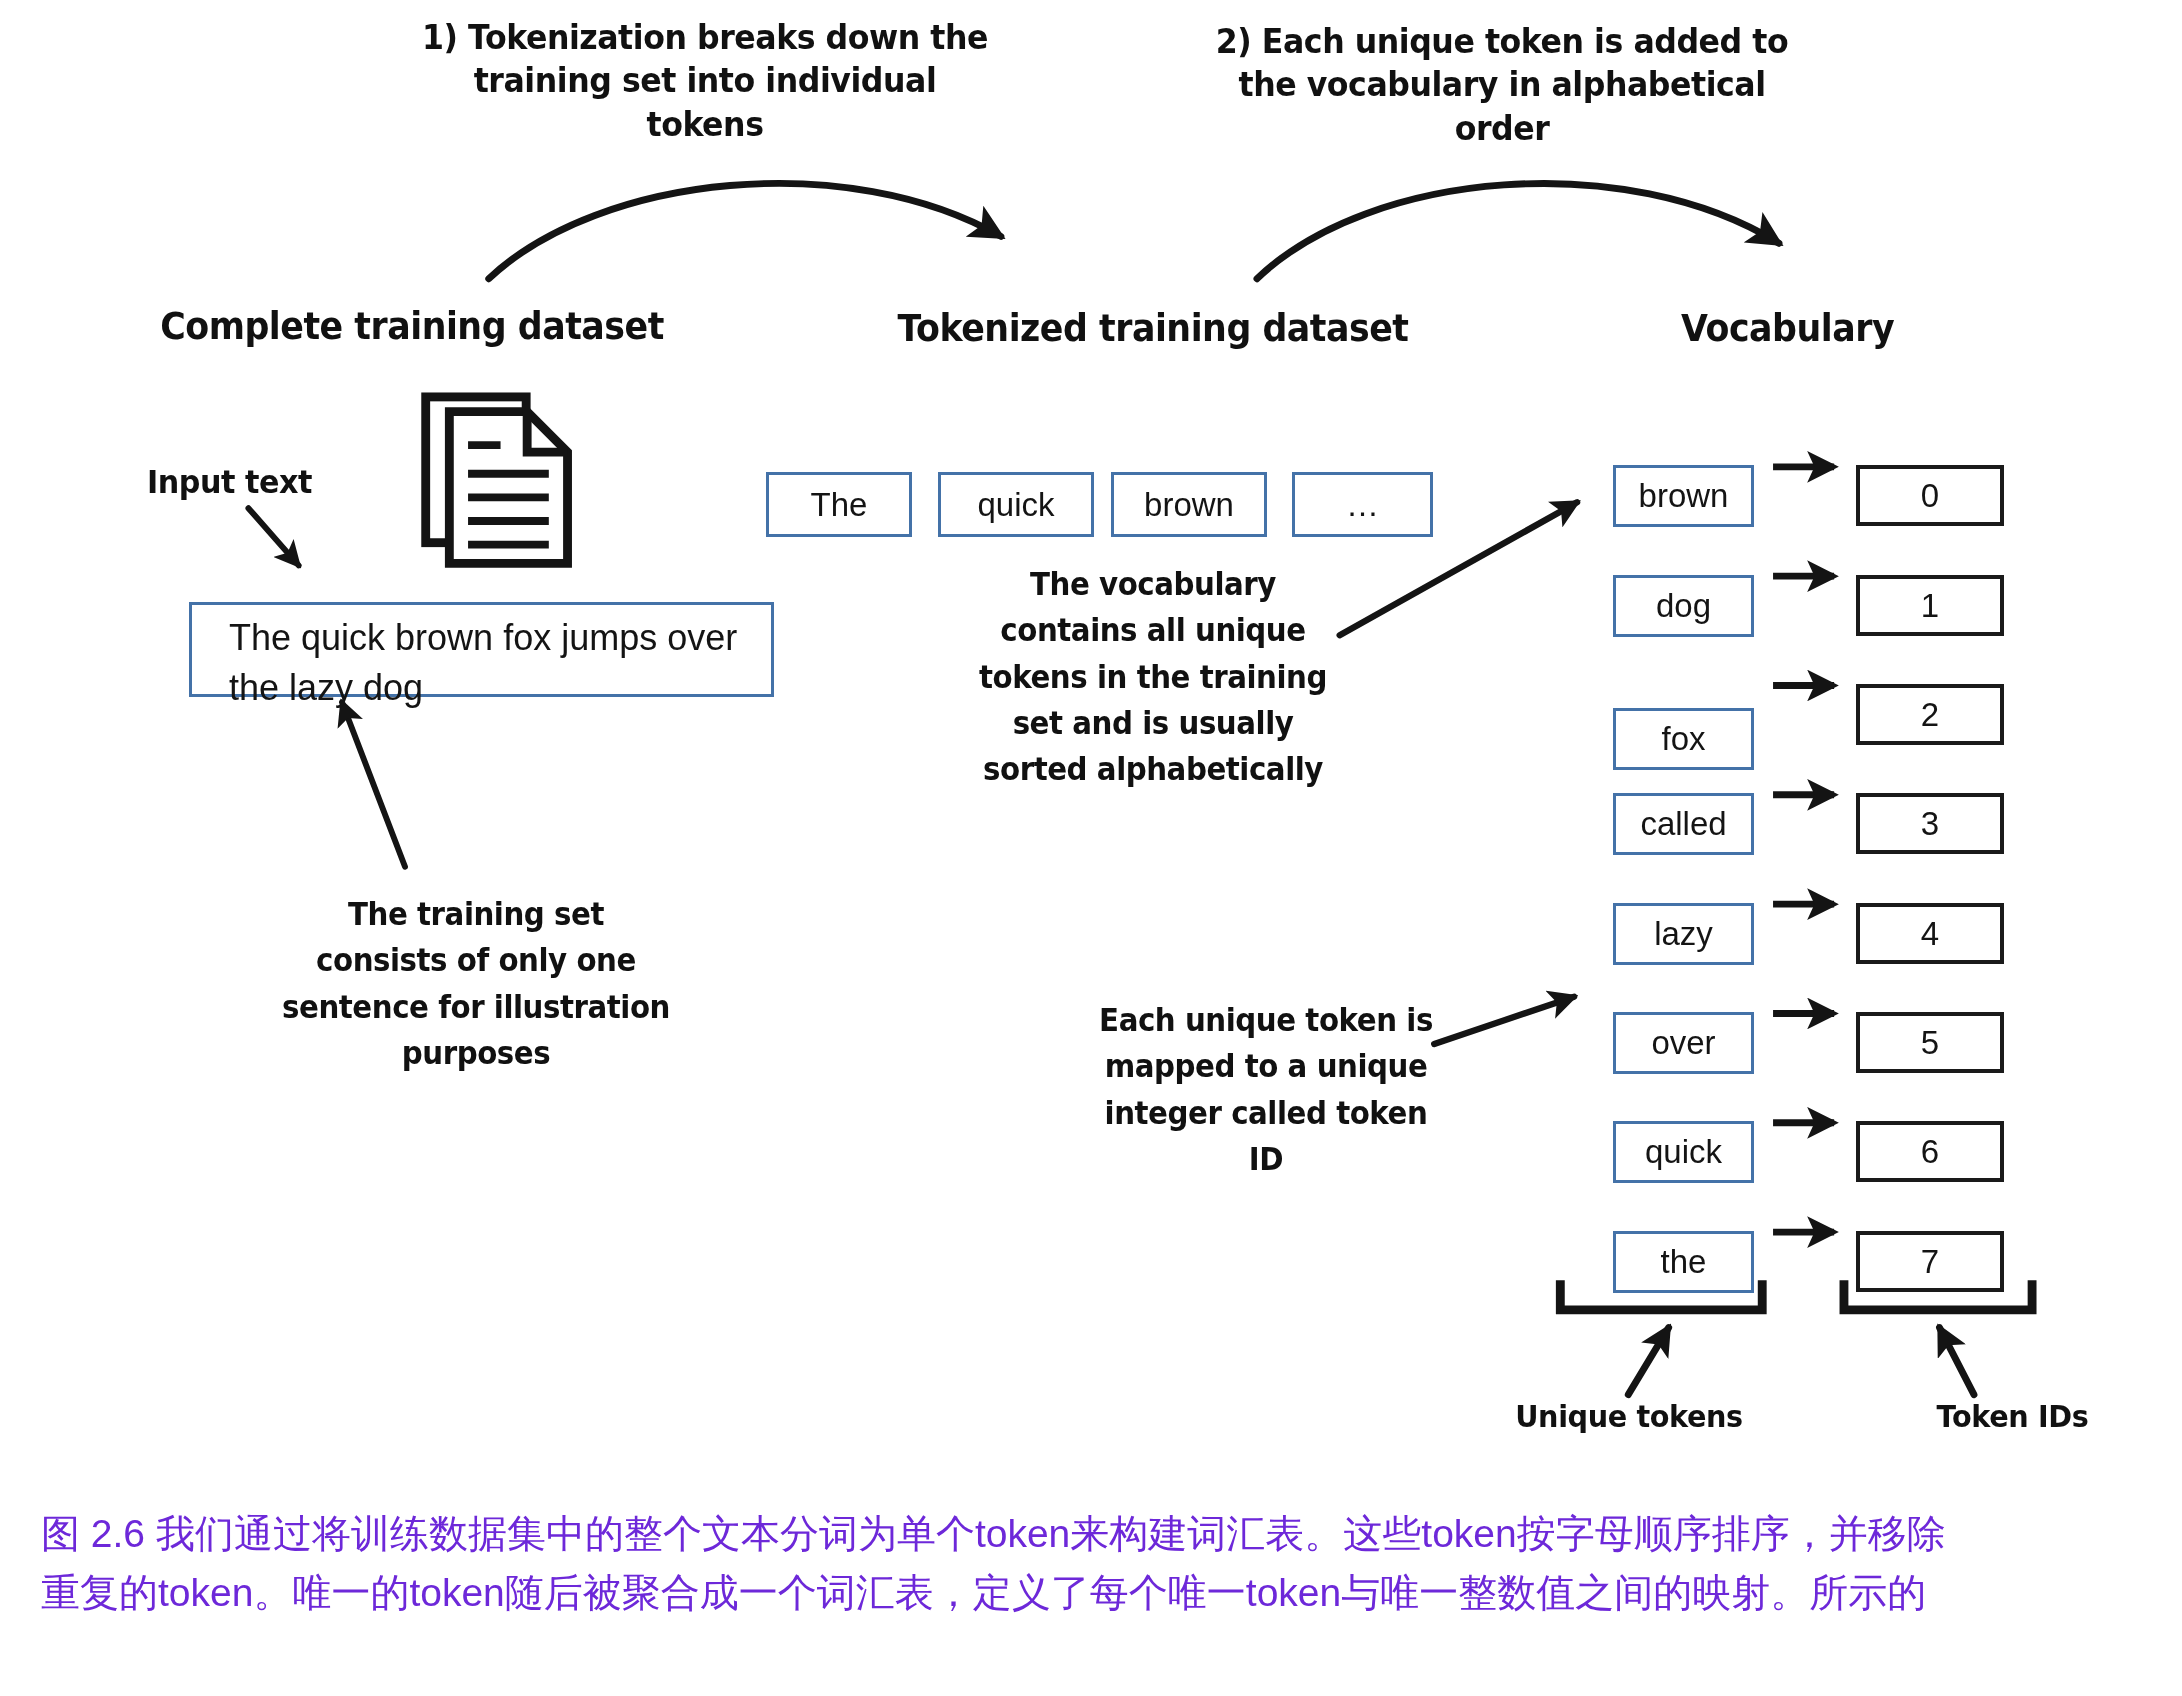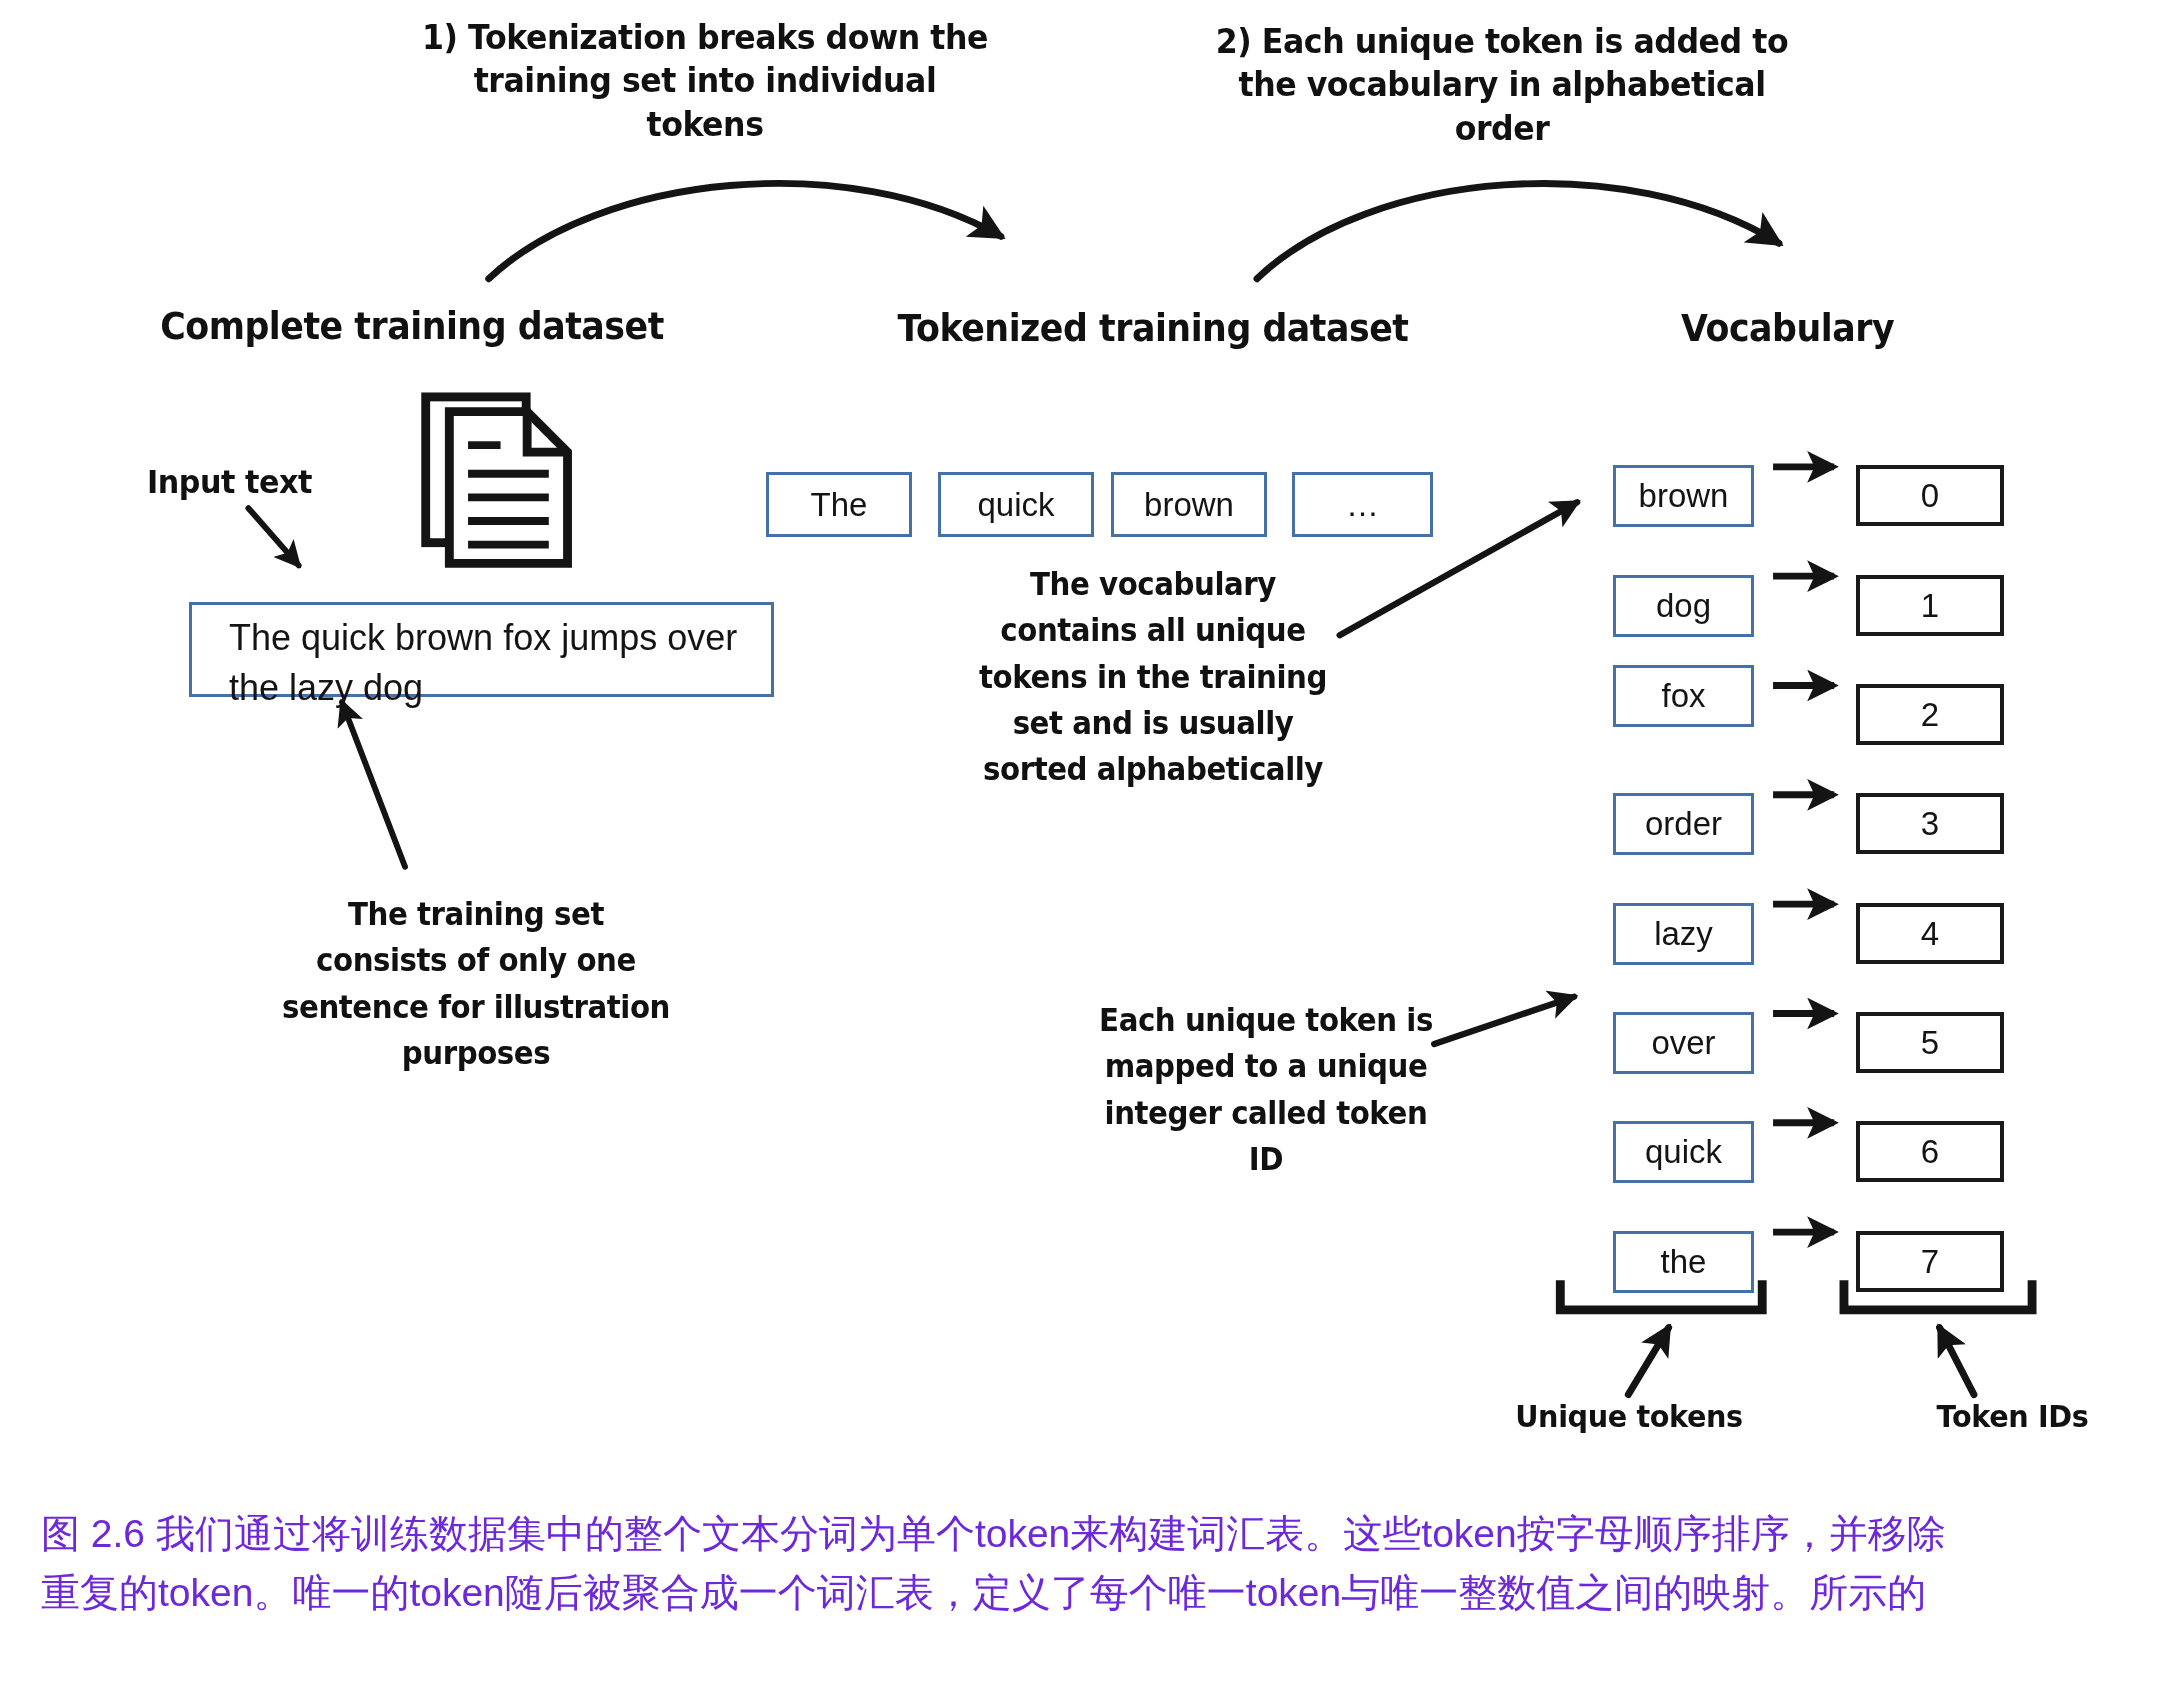--- a/index.html
+++ b/index.html
@@ -250,24 +250,24 @@
   <div class="abs annot small-annot" style="left:956px; top:561px; width:394px;">The vocabulary contains all unique tokens in the training set and is usually sorted alphabetically</div>
 
   <div class="abs annot small-annot" style="left:1074px; top:997px; width:384px;">Each unique token is mapped to a unique integer called token ID</div>
 
   <div class="abs bluebox box-center plain vocab-tok" style="top:436px;">brown</div>
   <div class="abs blackbox box-center plain vocab-id" style="top:436px;">0</div>
 
   <div class="abs bluebox box-center plain vocab-tok" style="top:546px;">dog</div>
   <div class="abs blackbox box-center plain vocab-id" style="top:546px;">1</div>
 
-  <div class="abs bluebox box-center plain vocab-tok" style="top:636px;">fox</div>
+  <div class="abs bluebox box-center plain vocab-tok" style="top:679px;">fox</div>
   <div class="abs blackbox box-center plain vocab-id" style="top:655px;">2</div>
 
-  <div class="abs bluebox box-center plain vocab-tok" style="top:764px;">order</div>
+  <div class="abs bluebox box-center plain vocab-tok" style="top:764px;">called</div>
   <div class="abs blackbox box-center plain vocab-id" style="top:764px;">3</div>
 
   <div class="abs bluebox box-center plain vocab-tok" style="top:874px;">lazy</div>
   <div class="abs blackbox box-center plain vocab-id" style="top:874px;">4</div>
 
   <div class="abs bluebox box-center plain vocab-tok" style="top:983px;">over</div>
   <div class="abs blackbox box-center plain vocab-id" style="top:983px;">5</div>
 
   <div class="abs bluebox box-center plain vocab-tok" style="top:1092px;">quick</div>
   <div class="abs blackbox box-center plain vocab-id" style="top:1092px;">6</div>

